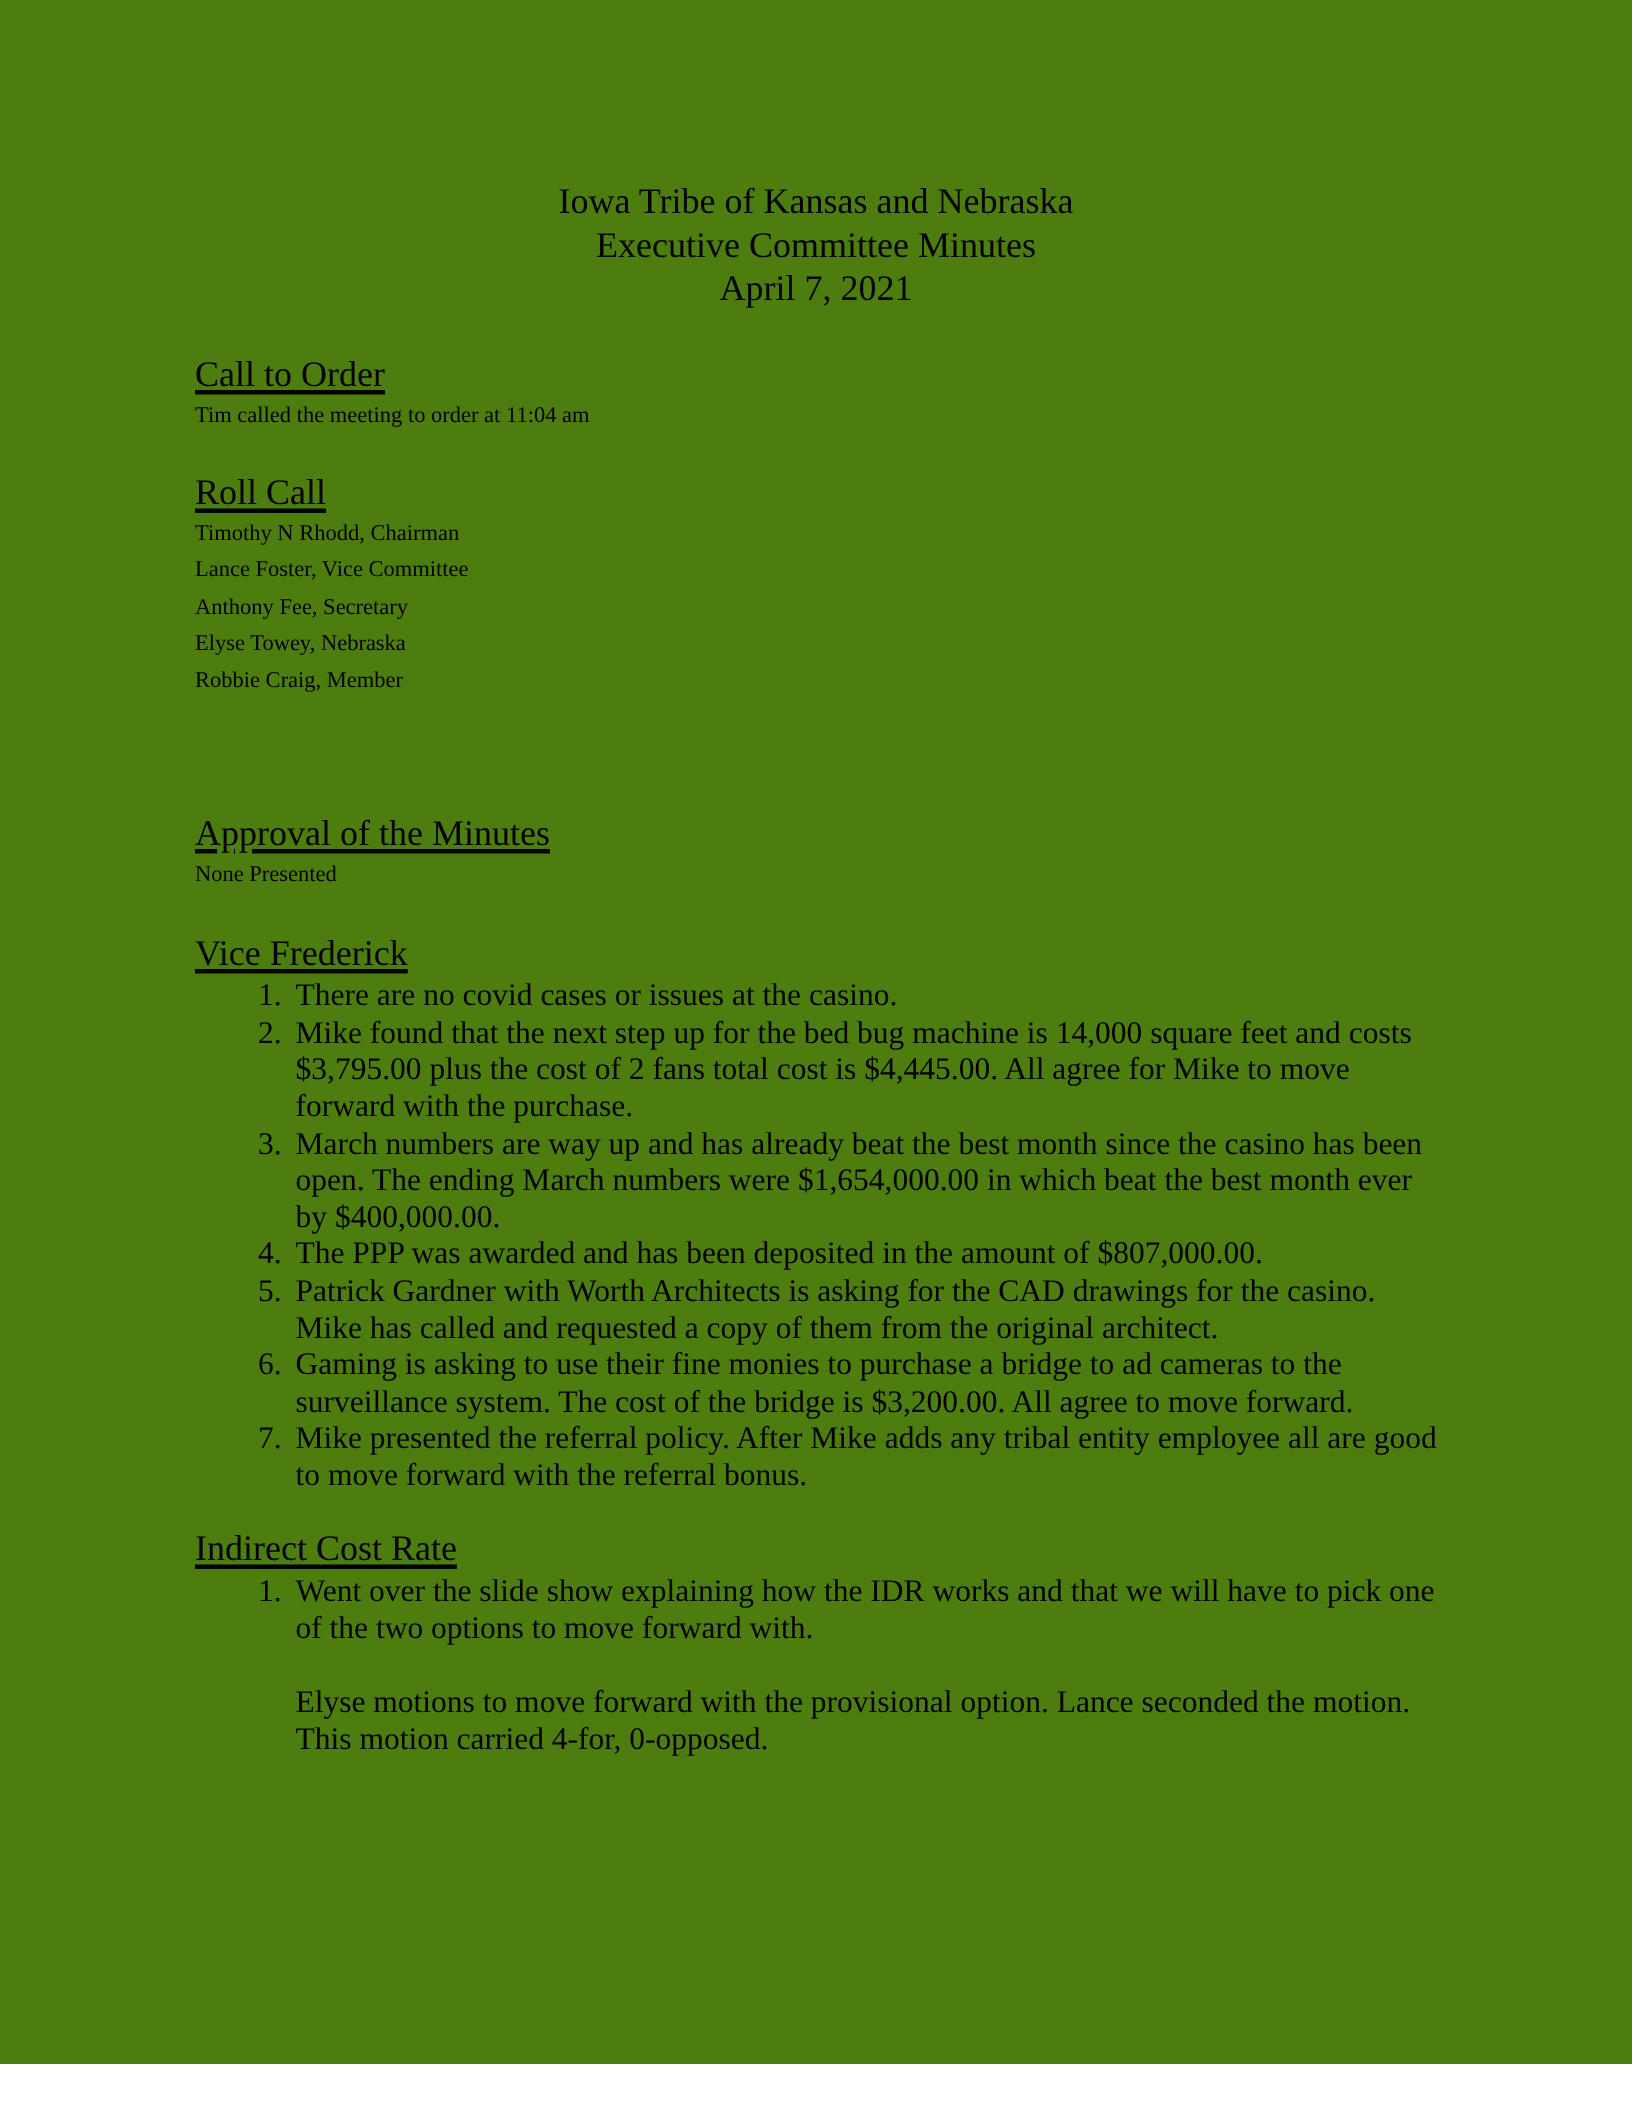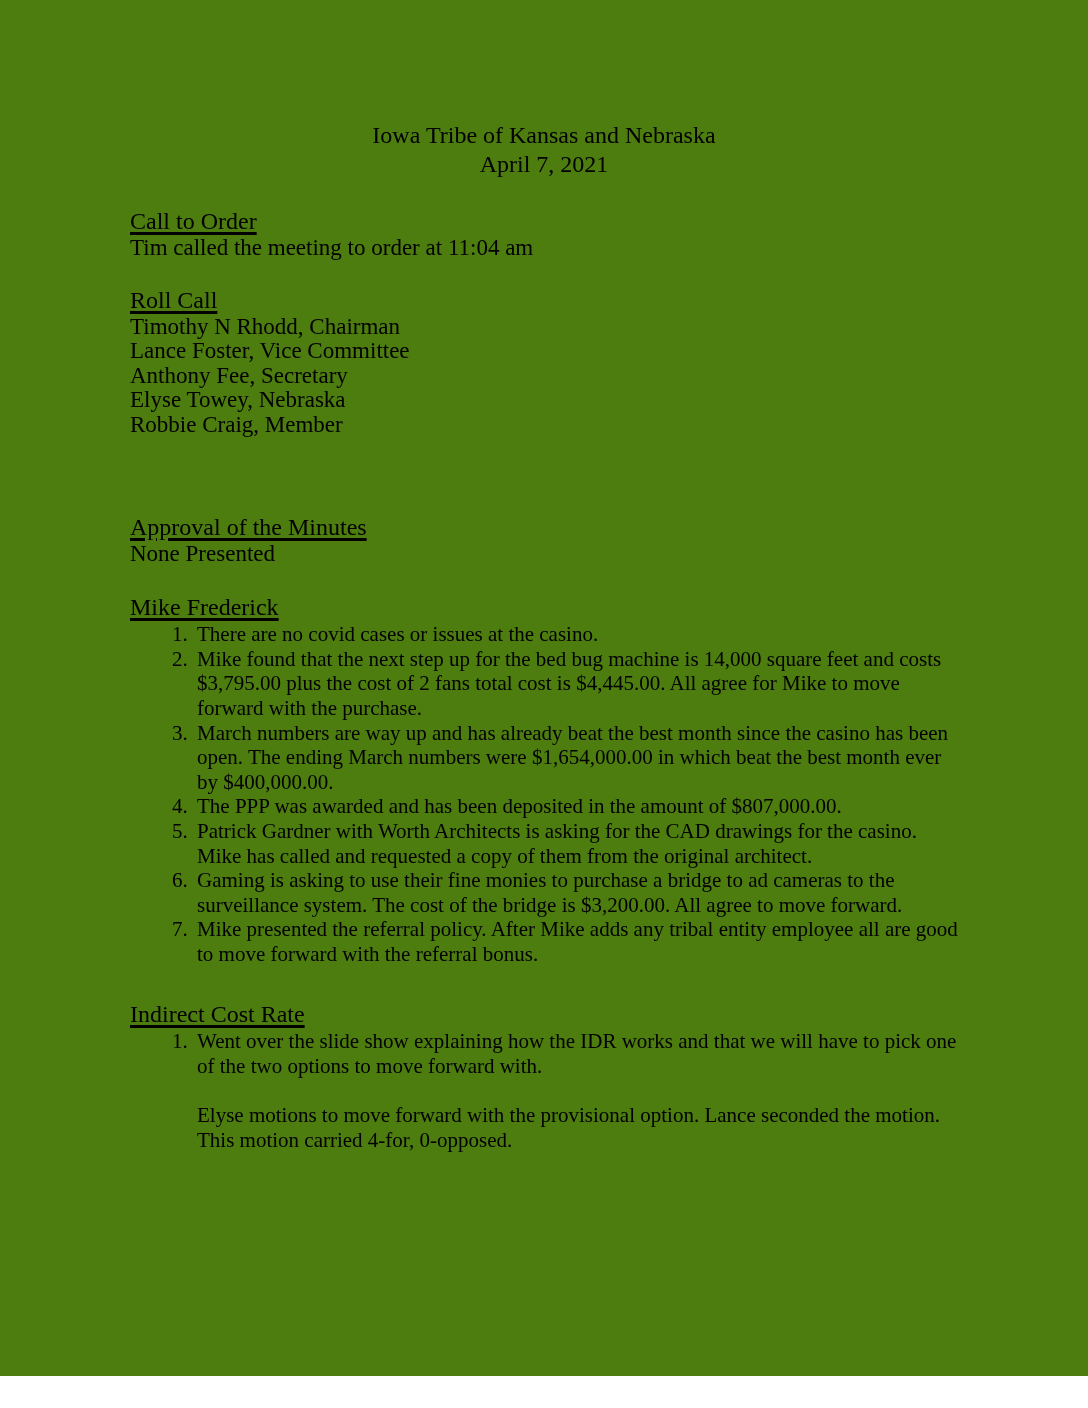--- a/index.html
+++ b/index.html
@@ -32,28 +32,28 @@
     font-size: 24px;
     line-height: 30px;
     font-weight: normal;
     text-decoration: underline;
     text-decoration-thickness: 2.5px;
     text-underline-offset: 3px;
     margin: 0;
     display: block;
   }
   .body-line {
-    font-size: 23px;
+    font-size: 15px;
     line-height: 24.6px;
     margin: 0;
   }
   .sec-roll-call      { margin-top: 24px; }
   .sec-approval       { margin-top: 74px; }
   .sec-mike-frederick { margin-top: 26px; }
-  .sec-indirect-cost  { margin-top: 33px; }
+  .sec-indirect-cost  { margin-top: 23px; }
   ol.num-list {
     font-size: 21px;
     line-height: 24.6px;
     margin: 0;
     padding-left: 63px;
     list-style: decimal outside;
     font-family: Liberation Serif, serif;
   }
   ol.num-list li {
     padding-left: 4px;
@@ -64,20 +64,21 @@
     margin: 24.6px 0 0 67px;
   }
 </style>
 </head>
 <body>
 
 <div class="page">
 
   <header class="title-block">
     <div>Iowa Tribe of Kansas and Nebraska</div>
+    <div>Executive Committee Minutes</div>
     <div>April 7, 2021</div>
   </header>
 
   <section class="sec sec-call-to-order">
     <h2 class="heading">Call to Order</h2>
     <p class="body-line">Tim called the meeting to order at 11:04 am</p>
   </section>
 
   <section class="sec sec-roll-call">
     <h2 class="heading">Roll Call</h2>
@@ -87,21 +88,21 @@
     <div class="body-line">Elyse Towey, Nebraska</div>
     <div class="body-line">Robbie Craig, Member</div>
   </section>
 
   <section class="sec sec-approval">
     <h2 class="heading">Approval of the Minutes</h2>
     <p class="body-line">None Presented</p>
   </section>
 
   <section class="sec sec-mike-frederick">
-    <h2 class="heading">Mike Frederick</h2>
+    <h2 class="heading">Vice Frederick</h2>
     <ol class="num-list">
       <li>There are no covid cases or issues at the casino.</li>
       <li>Mike found that the next step up for the bed bug machine is 14,000 square feet and costs $3,795.00 plus the cost of 2 fans total cost is $4,445.00. All agree for Mike to move forward with the purchase.</li>
       <li>March numbers are way up and has already beat the best month since the casino has been open. The ending March numbers were $1,654,000.00 in which beat the best month ever by $400,000.00.</li>
       <li>The PPP was awarded and has been deposited in the amount of $807,000.00.</li>
       <li>Patrick Gardner with Worth Architects is asking for the CAD drawings for the casino. Mike has called and requested a copy of them from the original architect.</li>
       <li>Gaming is asking to use their fine monies to purchase a bridge to ad cameras to the surveillance system. The cost of the bridge is $3,200.00. All agree to move forward.</li>
       <li>Mike presented the referral policy. After Mike adds any tribal entity employee all are good to move forward with the referral bonus.</li>
     </ol>
   </section>

